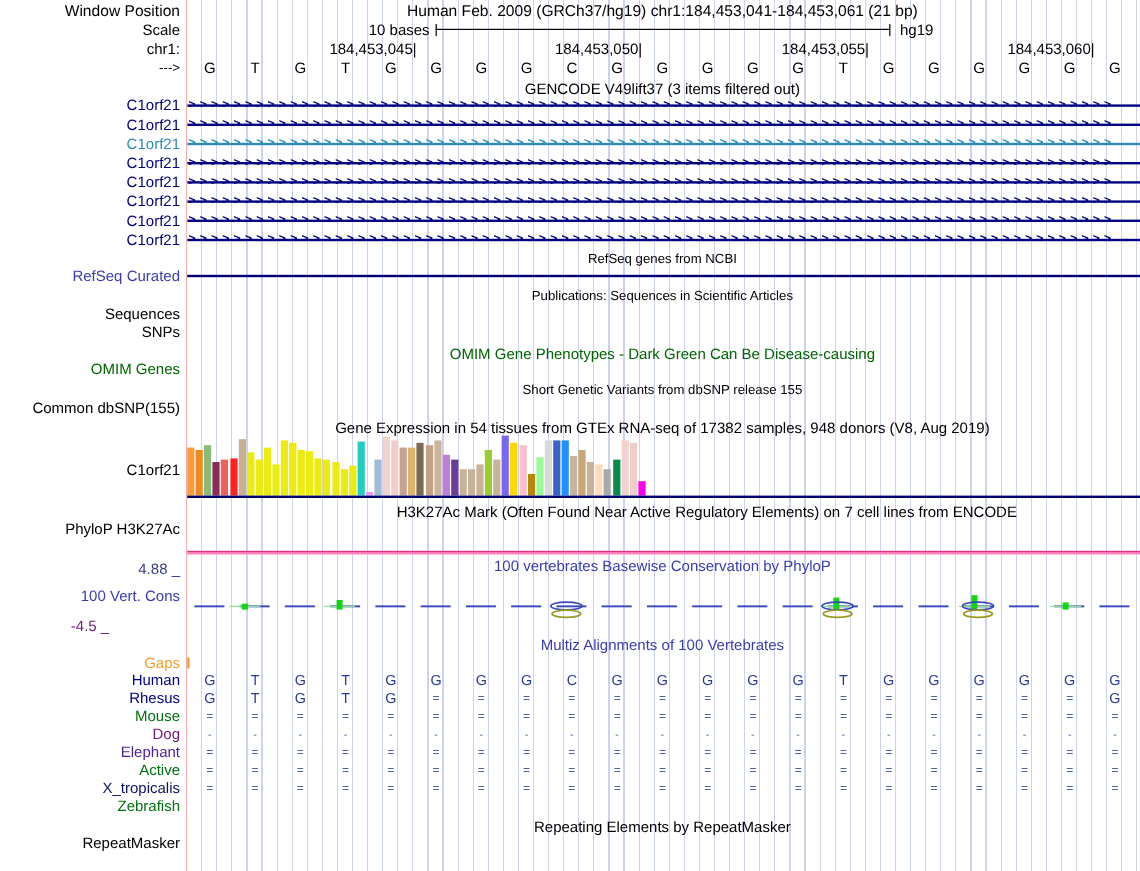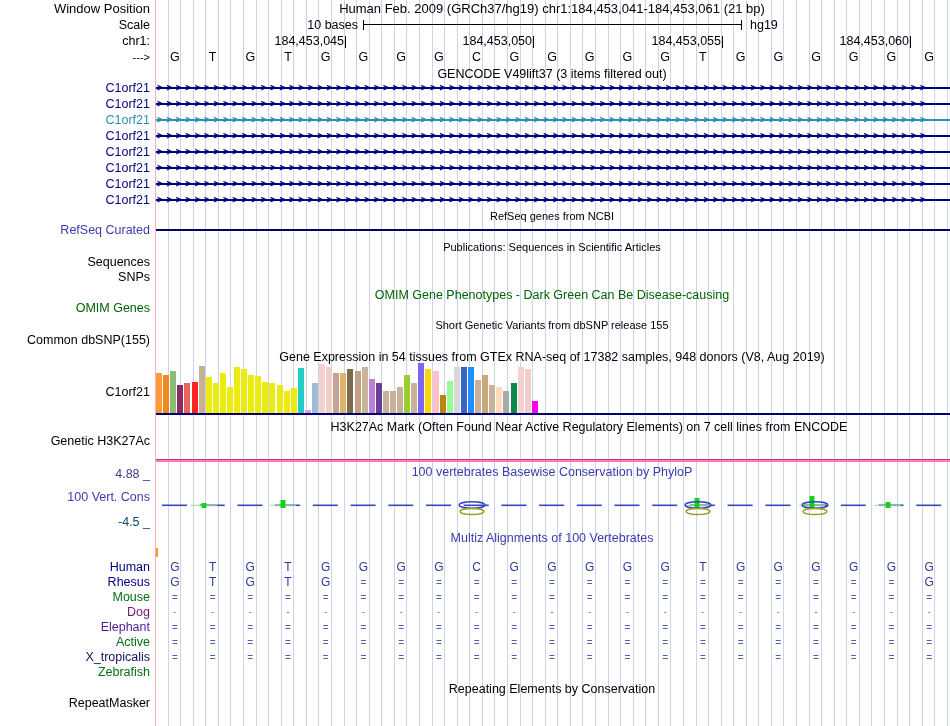--- a/index.html
+++ b/index.html
@@ -239,35 +239,35 @@
       <div class="bar" style="left: 361.6px; height: 46px; background: rgb(242, 210, 206);"></div>
       <div class="bar" style="left: 368.7px; height: 44px; background: rgb(240, 205, 201);"></div>
       <div class="bar" style="left: 375.8px; height: 12px; background: rgb(255, 0, 230);"></div>
     </div>
   <div class="navyline" style="top:413px;"></div>
 
   <div class="row" style="top:420px;margin-left:37px;">
     <span class="center-text">H3K27Ac Mark (Often Found Near Active Regulatory Elements) on 7 cell lines from ENCODE</span>
   </div>
   <div class="row" style="top:434px;">
-    <span class="side">Genetic H3K27Ac</span>
+    <span class="side">PhyloP H3K27Ac</span>
   </div>
   <div class="pinkline"></div>
 
   <div class="row" style="top:467px;">
     <span class="side" style="color:#3b3b8c;">4.88 _</span>
   </div>
   <div class="row" style="top:465px;">
     <span class="center-text blue">100 vertebrates Basewise Conservation by PhyloP</span>
   </div>
   <div class="row" style="top:490px;">
     <span class="side blue">100 Vert. Cons</span>
   </div>
   <div class="row" style="top:515px;">
-    <span class="side" style="color:#0c4a6e;">-4.5 _</span>
+    <span class="side" style="color:#701a75;text-align:center;">-4.5 _</span>
   </div>
   <svg id="wiggle" style="position:absolute;left:156px;top:495px;" width="792" height="30" viewBox="0 0 792 30">
       <rect x="6.0" y="9.5" width="25" height="1.6" fill="#3a46bc"></rect>
       <rect x="43.7" y="9.5" width="25" height="1.6" fill="#3a46bc"></rect>
       <rect x="81.4" y="9.5" width="25" height="1.6" fill="#3a46bc"></rect>
       <rect x="119.1" y="9.5" width="25" height="1.6" fill="#3a46bc"></rect>
       <rect x="156.8" y="9.5" width="25" height="1.6" fill="#3a46bc"></rect>
       <rect x="194.6" y="9.5" width="25" height="1.6" fill="#3a46bc"></rect>
       <rect x="232.3" y="9.5" width="25" height="1.6" fill="#3a46bc"></rect>
       <rect x="270.0" y="9.5" width="25" height="1.6" fill="#3a46bc"></rect>
@@ -298,20 +298,23 @@
       <ellipse cx="316" cy="16.5" rx="12" ry="3" fill="none" stroke="#9a9a20" stroke-width="1.4"></ellipse>
       <ellipse cx="542" cy="10" rx="13" ry="3.2" fill="none" stroke="#3a46bc" stroke-width="1.4"></ellipse>
       <ellipse cx="542" cy="16.5" rx="12" ry="3" fill="none" stroke="#9a9a20" stroke-width="1.4"></ellipse>
       <ellipse cx="659" cy="10" rx="13" ry="3.2" fill="none" stroke="#3a46bc" stroke-width="1.4"></ellipse>
       <ellipse cx="659" cy="16.5" rx="12" ry="3" fill="none" stroke="#9a9a20" stroke-width="1.4"></ellipse>
     </svg>
 
   <div class="row" style="top:531px;">
     <span class="center-text blue">Multiz Alignments of 100 Vertebrates</span>
   </div>
+  <div class="row" style="top:546px;">
+    <span class="side" style="color:#ef9e2c;">Gaps</span>
+  </div>
   <div class="gaps-tick"></div>
   <div id="multiz-rows">
       <span style="position: absolute; top: 560px; left: 0px; width: 150px; text-align: right; color: rgb(0, 0, 128); line-height: 15px; font-size: 12.5px;">Human</span>
       <div class="cellgrid mrow" style="top: 560px; height: 15px; line-height: 15px;">
         <span class="ltr">G</span>
         <span class="ltr">T</span>
         <span class="ltr">G</span>
         <span class="ltr">T</span>
         <span class="ltr">G</span>
         <span class="ltr">G</span>
@@ -495,18 +498,18 @@
         <span class="ltr"></span>
         <span class="ltr"></span>
         <span class="ltr"></span>
         <span class="ltr"></span>
         <span class="ltr"></span>
         <span class="ltr"></span>
       </div>
     </div>
 
   <div class="row" style="top:682px;">
-    <span class="center-text">Repeating Elements by Conservation</span>
+    <span class="center-text">Repeating Elements by RepeatMasker</span>
   </div>
   <div class="row" style="top:696px;">
     <span class="side">RepeatMasker</span>
   </div>
 </div>
 
 </body></html>

